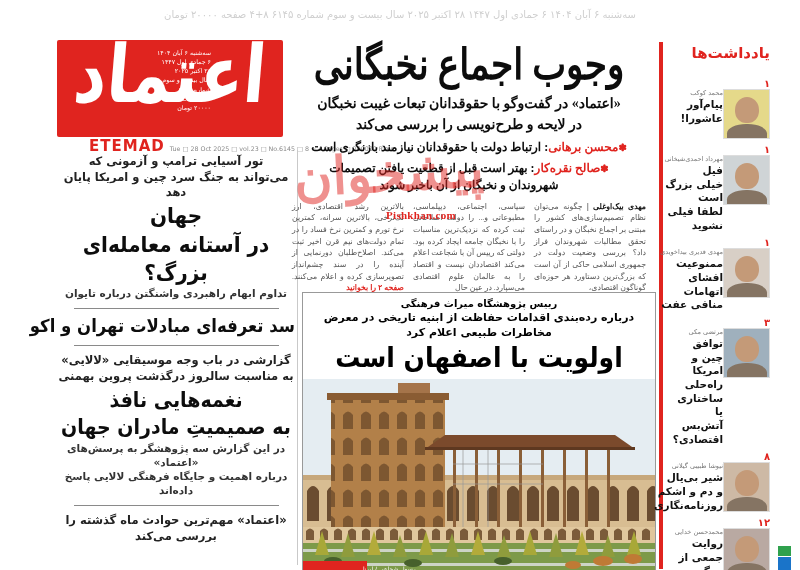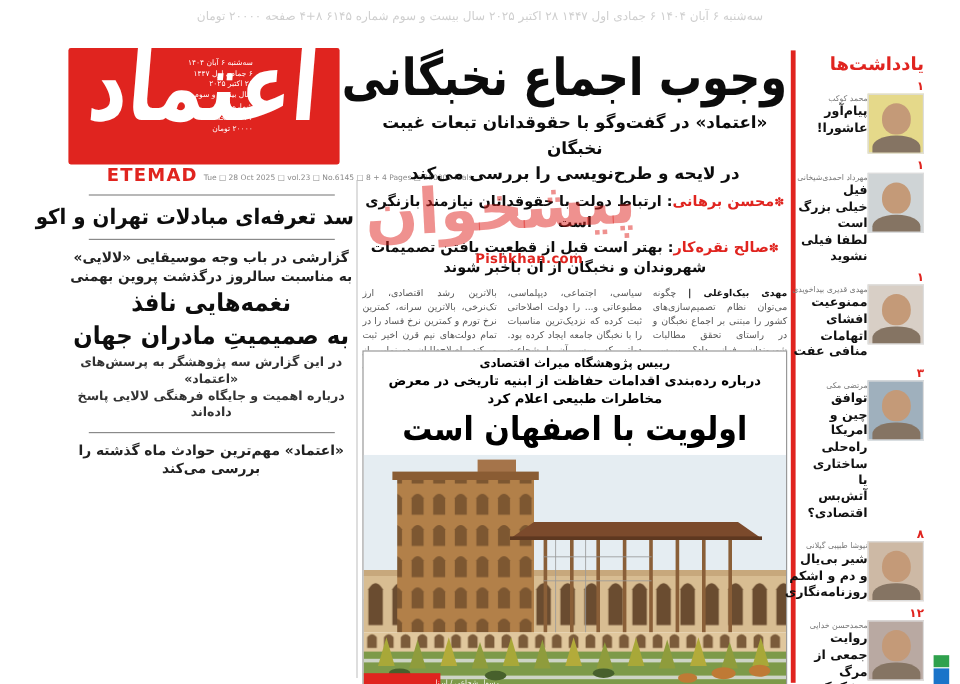--- a/index.html
+++ b/index.html
@@ -22,21 +22,21 @@
   .etemad-latin{color:#888;font-size:6.3px;margin-left:5px;line-height:1.2;padding-bottom:1px;white-space:nowrap;}
   
   .leftcol{position:absolute;left:57px;top:154px;width:238px;text-align:center;color:#111;}
   .k{font-size:11.5px;font-weight:bold;line-height:1.35;white-space:pre-line;color:#222;}
   .bigh{font-weight:bold;line-height:1.3;white-space:pre-line;margin:4px 0 2px;color:#0d0d0d;
         transform:scaleY(1.08);}
   .sub{font-size:10.5px;font-weight:bold;color:#333;line-height:1.35;white-space:pre-line;margin-top:3px;}
   .lrule{border:0;border-top:1px solid #8a8a8a;width:205px;margin:8px auto 7px;}
   .vrule{position:absolute;left:297px;top:150px;width:1px;height:415px;background:#c9c9c9;}
   
-  .center{position:absolute;left:302px;top:40px;width:354px;text-align:center;color:#0c0c0c;}
+  .center{position:absolute;left:292px;top:40px;width:354px;text-align:center;color:#0c0c0c;font-family:Liberation Serif, serif;}
   .mainh{font-size:36px;font-weight:bold;line-height:1.2;white-space:nowrap;
          transform:scaleY(1.18);transform-origin:top center;letter-spacing:-1px;}
   .subhead{font-size:14px;font-weight:bold;line-height:1.5;white-space:pre-line;margin-top:10px;}
   .q{font-size:12px;font-weight:bold;line-height:1.4;white-space:pre-line;margin-top:4px;}
   .qname{color:#e0241f;}
   .qb{color:#e0241f;font-size:10px;}
   .bodycols{display:flex;gap:9px;margin-top:7px;direction:rtl;}
   .bcol{flex:1;font-size:7.8px;color:#555;text-align:justify;line-height:1.5;direction:rtl;}
   .bauthor{color:#111;font-weight:bold;}
   .pref{color:#e0241f;font-weight:bold;}
@@ -47,21 +47,21 @@
   
   .pbox{position:absolute;left:302px;top:292px;width:354px;border:1px solid #999;background:#fff;
         text-align:center;padding-top:4px;}
   .pk1{font-size:10px;font-weight:bold;line-height:1.3;}
   .pk2{font-size:11px;font-weight:bold;line-height:1.4;}
   .ph{font-size:25px;font-weight:bold;line-height:1.15;margin:3px 0 6px;transform:scaleY(1.1);}
   .photo{display:block;width:100%;height:196px;}
   
   .redbar{position:absolute;left:659px;top:42px;width:4px;height:527px;background:#e0241f;}
   .sidebar{position:absolute;left:668px;top:44px;width:102px;text-align:right;}
-  .sbtitle{color:#e0241f;font-size:15px;font-weight:bold;text-align:right;margin-bottom:5px;}
+  .sbtitle{color:#e0241f;font-size:15px;font-weight:bold;text-align:right;margin-bottom:16px;}
   .sb-item{margin-bottom:5px;cursor:pointer;}
   .sb-num{color:#e0241f;font-size:10px;font-weight:bold;text-align:right;padding-left:42px;line-height:1.1;}
   .sb-row{display:flex;direction:rtl;align-items:flex-start;margin-top:0;}
   .sb-photo{width:47px;height:50px;flex:0 0 47px;position:relative;overflow:hidden;border:1px solid #ddd;}
   .sb-photo::before{content:"";position:absolute;left:50%;top:7px;transform:translateX(-50%);
                     width:24px;height:26px;border-radius:50% 50% 46% 46%;background:#c headquarters;}
   .sb-photo::before{background:#c49a78;}
   .sb-photo::after{content:"";position:absolute;left:50%;bottom:-6px;transform:translateX(-50%);
                    width:40px;height:20px;border-radius:48% 48% 0 0;background:#857463;}
   .sb-item:nth-of-type(1) .sb-photo{background:#d9d2c8;}
@@ -97,20 +97,27 @@
       <div>۸+۴ صفحه</div>
       <div>۲۰۰۰۰ تومان</div>
     </div>
   </div>
   <div class="etemad-line">
     <span class="etemad-en">ETEMAD</span>
     <span class="etemad-latin">Tue □ 28 Oct 2025 □ vol.23 □ No.6145 □ 8 + 4 Pages □ 200000 Rials</span>
   </div>
 
   <div class="leftcol">
+    <div>
+      <div class="k">تور آسیایی ترامپ و آزمونی که
+می‌تواند به جنگ سرد چین و امریکا پایان دهد</div>
+      <div class="bigh" style="font-size:20px">جهان
+در آستانه معامله‌ای بزرگ؟</div>
+      <div class="sub">تداوم ابهام راهبردی واشنگتن درباره تایوان</div>
+    </div>
     <hr class="lrule">
     <div>
       <div class="bigh" style="font-size:16.5px;white-space:nowrap">سد تعرفه‌ای مبادلات تهران و اکو</div>
     </div>
     <hr class="lrule">
     <div>
       <div class="k">گزارشی در باب وجه موسیقایی «لالایی»
 به مناسبت سالروز درگذشت پروین بهمنی</div>
       <div class="bigh" style="font-size:19px">نغمه‌هایی نافذ
 به صمیمیتِ مادران جهان</div>
@@ -136,21 +143,21 @@
     <div class="bodycols">
       <div class="bcol"><span class="bauthor">مهدی بیک‌اوغلی |</span> <span>چگونه می‌توان نظام تصمیم‌سازی‌های کشور را مبتنی بر اجماع نخبگان و در راستای تحقق مطالبات شهروندان فراز داد؟ بررسی وضعیت دولت در جمهوری اسلامی حاکی از آن است که بزرگ‌ترین دستاورد هر حوزه‌ای گوناگون اقتصادی،</span></div>
       <div class="bcol"><span>سیاسی، اجتماعی، دیپلماسی، مطبوعاتی و... را دولت اصلاحاتی ثبت کرده که نزدیک‌ترین مناسبات را با نخبگان جامعه ایجاد کرده بود. دولتی که رییس آن با شجاعت اعلام می‌کند اقتصاددان نیست و اقتصاد را به عالمان علوم اقتصادی می‌سپارد. در عین حال</span></div>
       <div class="bcol"><span>بالاترین رشد اقتصادی، ارز تک‌نرخی، بالاترین سرانه، کمترین نرخ تورم و کمترین نرخ فساد را در تمام دولت‌های نیم قرن اخیر ثبت می‌کند. اصلاح‌طلبان دورنمایی از آینده را در سند چشم‌انداز تصویرسازی کرده و اعلام می‌کنند. </span><span class="pref">صفحه ۲ را بخوانید</span></div>
     </div>
     <div class="watermark-fa">پیشخوان</div>
     <div class="watermark-en">Pishkhan.com</div>
   </div>
 
   <div class="pbox">
-    <div class="pk1">رییس پژوهشگاه میراث اقتصادی</div>
+    <div class="pk1">رییس پژوهشگاه میراث فرهنگی</div>
     <div class="pk2">درباره رده‌بندی اقدامات حفاظت از ابنیه تاریخی در معرض مخاطرات طبیعی اعلام کرد</div>
     <div class="ph">اولویت با اصفهان است</div>
     <svg class="photo" viewBox="0 0 352 196" preserveAspectRatio="none">
       <defs>
         <pattern id="niche" width="18" height="26" patternUnits="userSpaceOnUse">
           <rect width="18" height="26" fill="#b28049"></rect>
           <path d="M4 24 V10 Q9 3 14 10 V24 Z" fill="#7d5731"></path>
         </pattern>
         <pattern id="arch1" width="20" height="48" patternUnits="userSpaceOnUse">
           <rect width="20" height="48" fill="#d8bd92"></rect>

